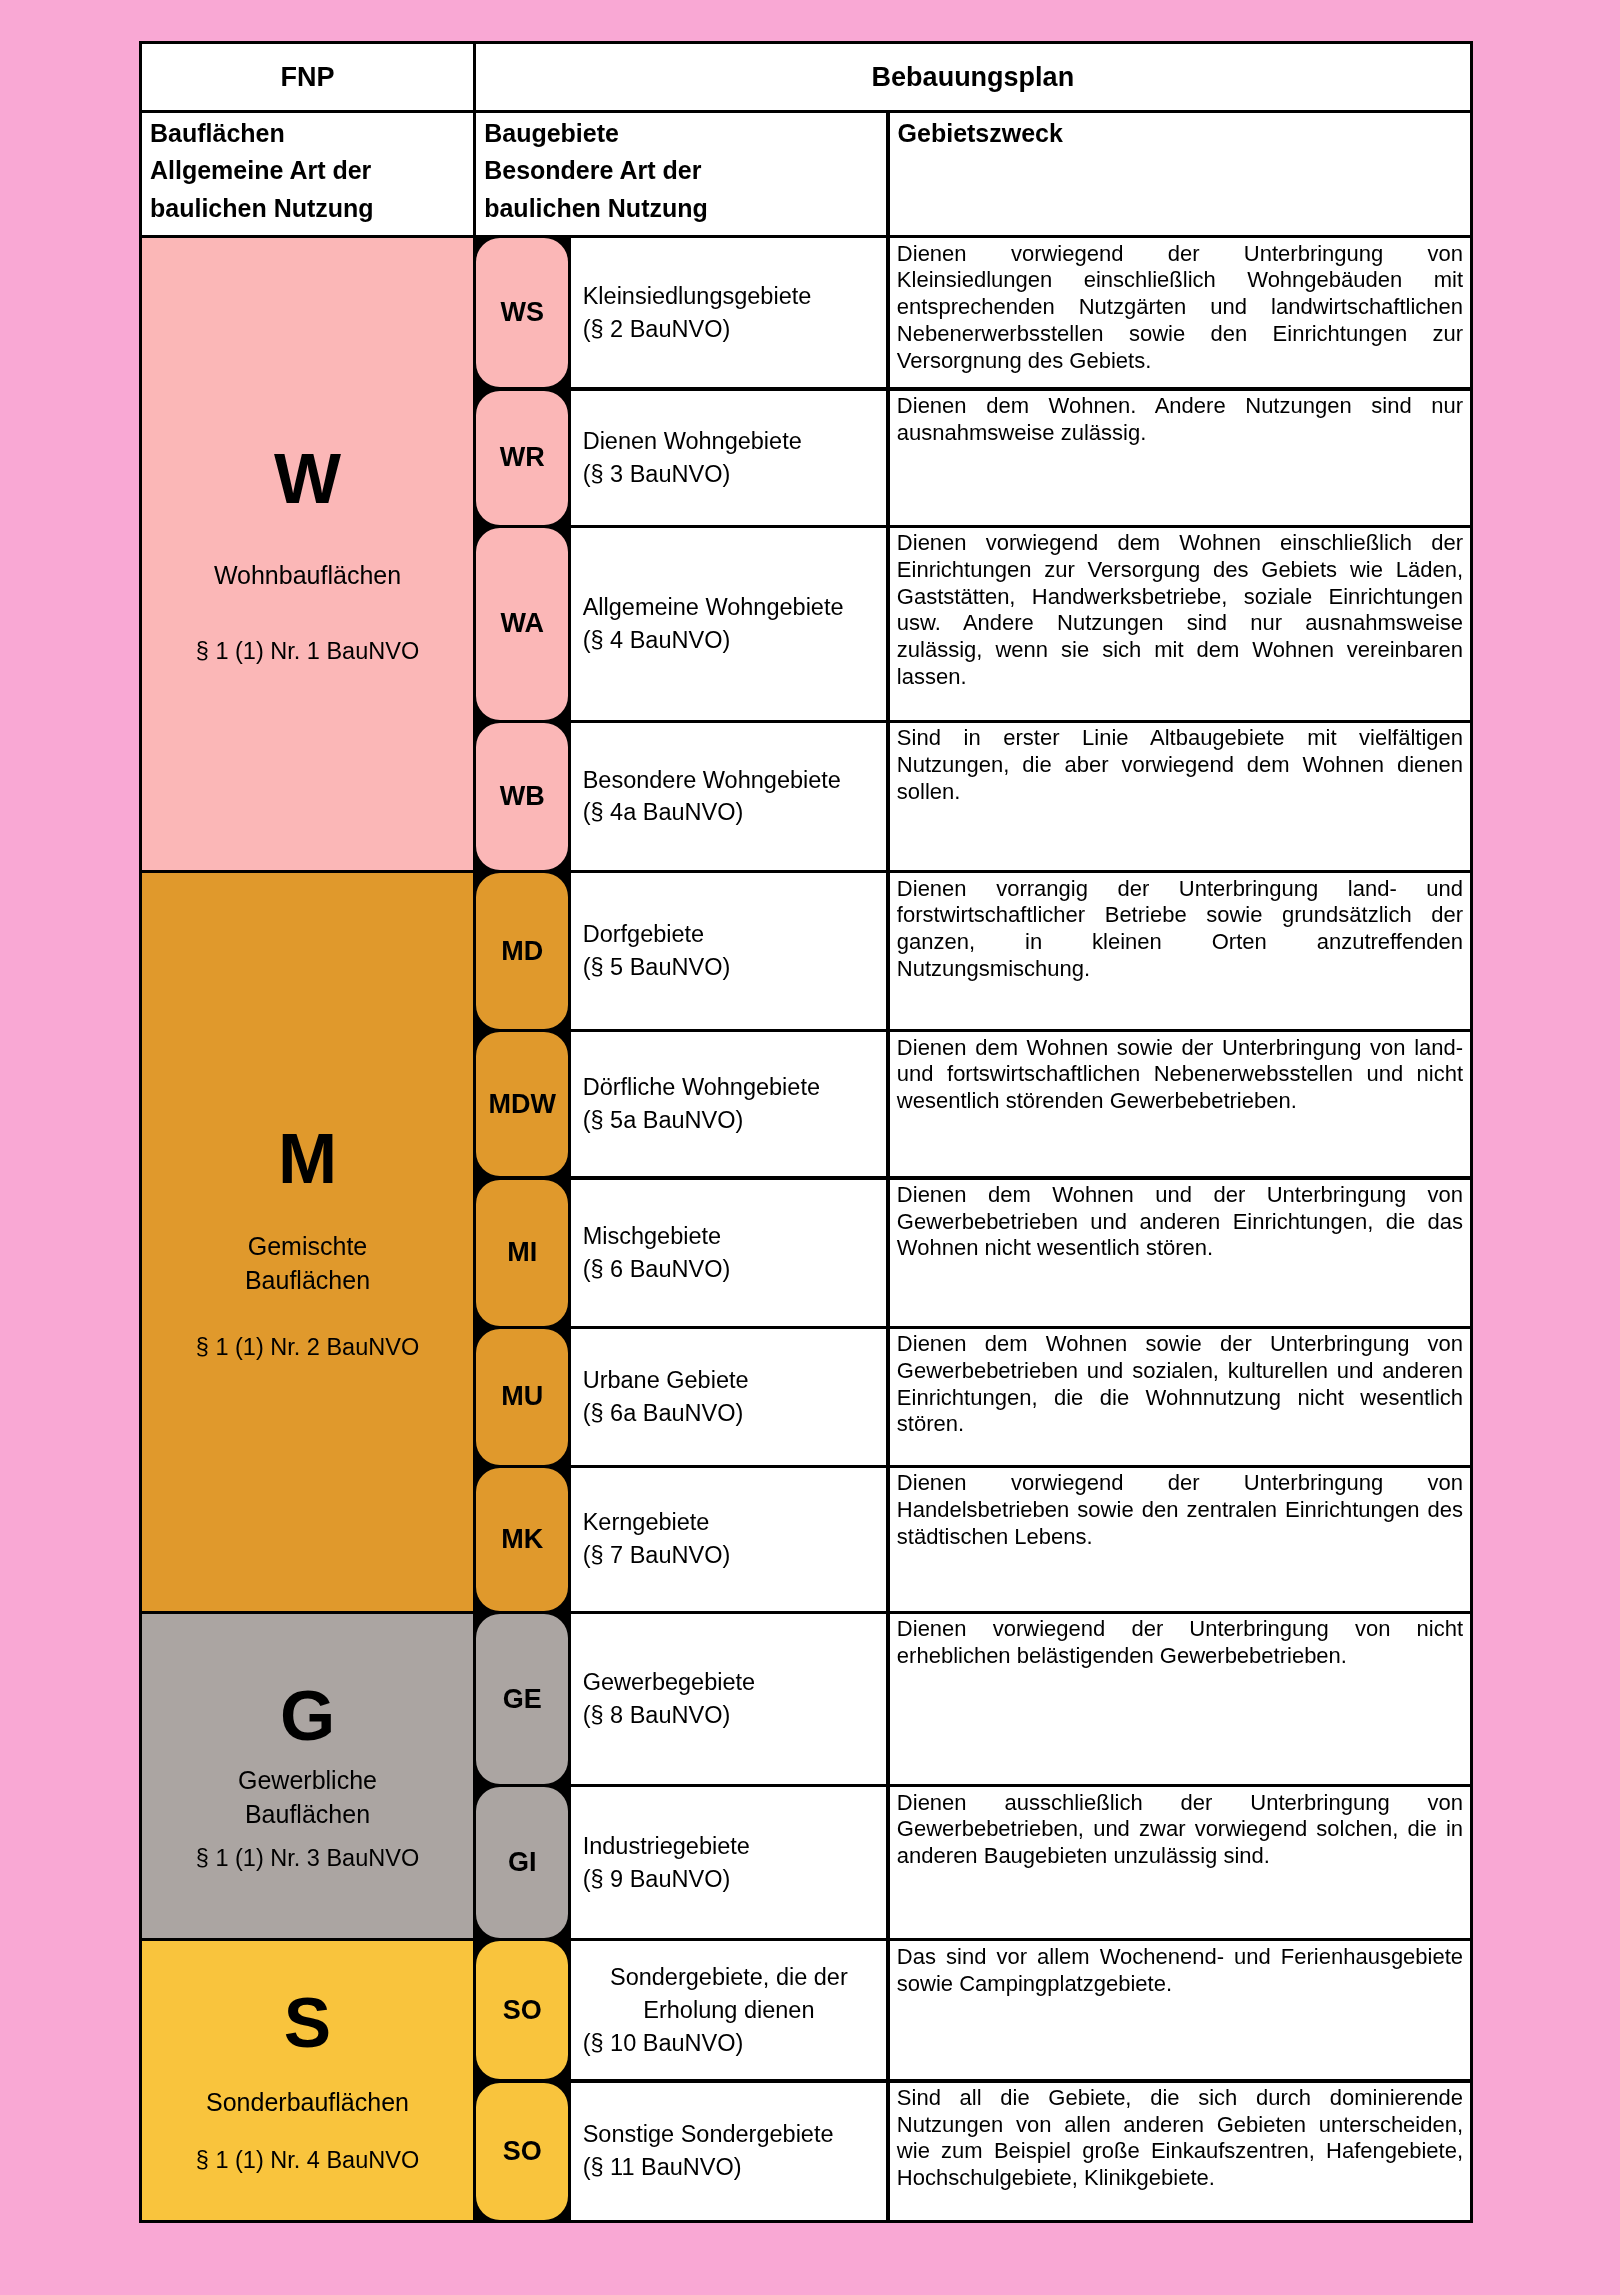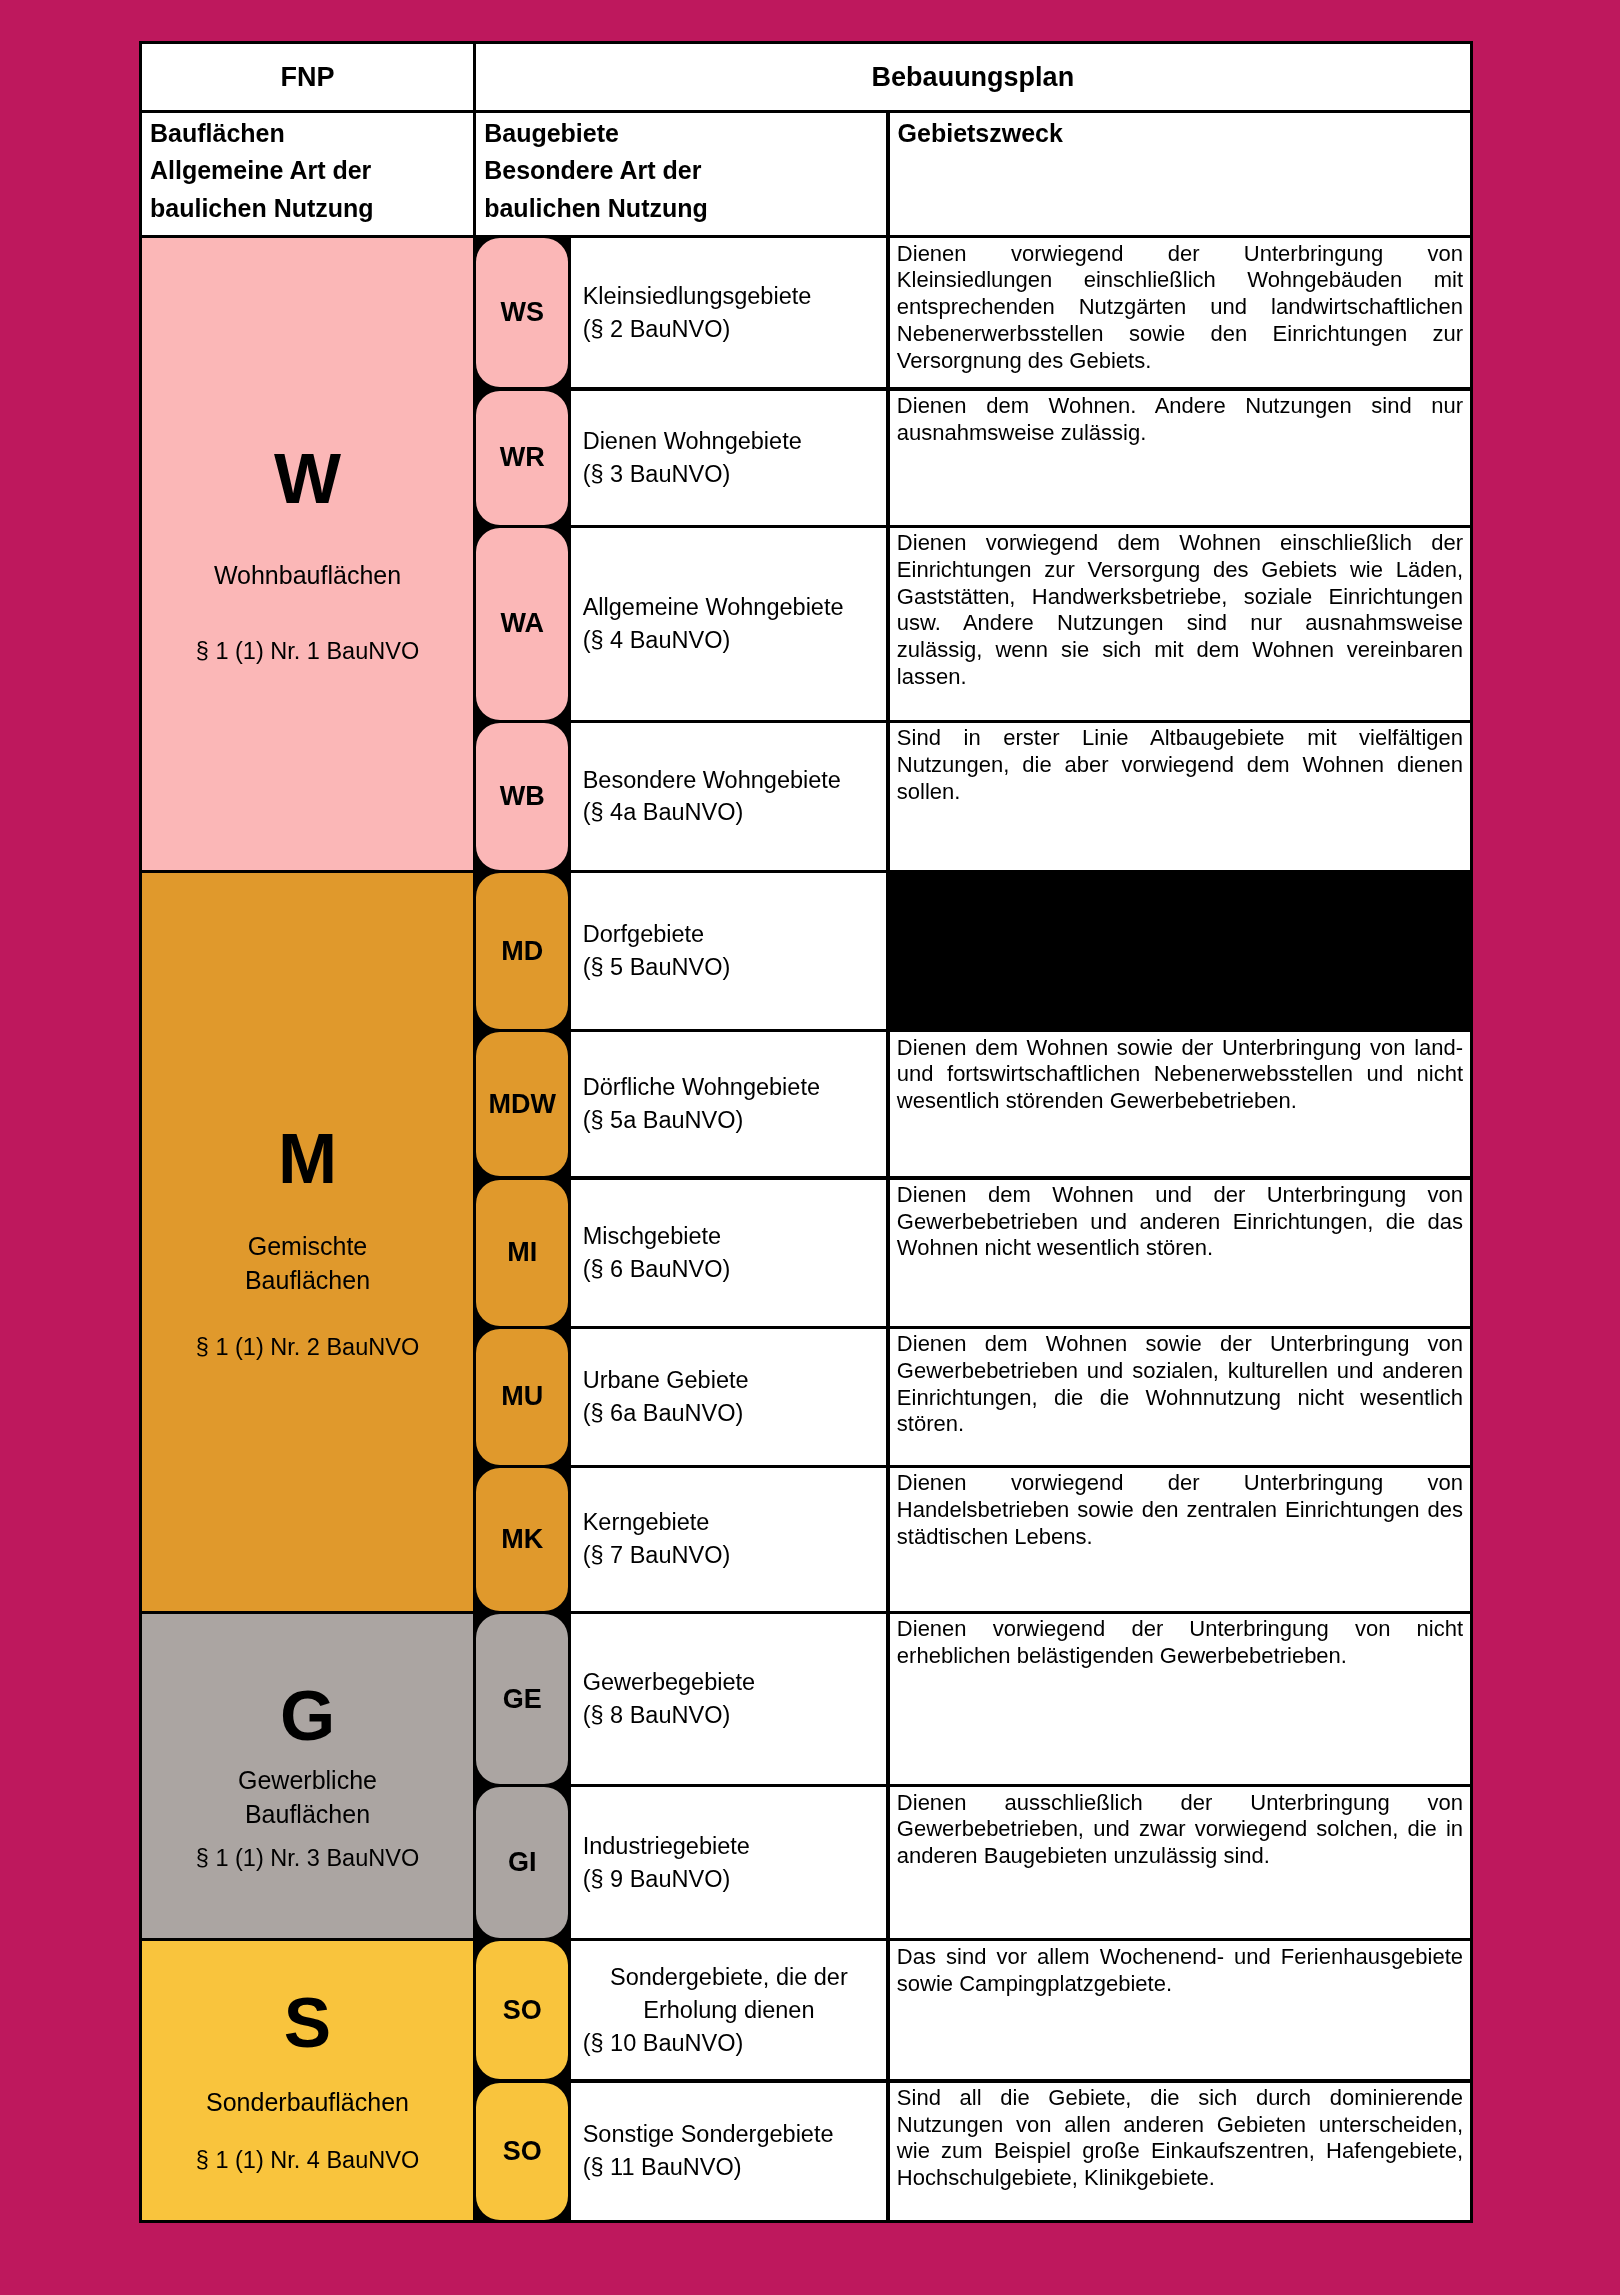--- a/index.html
+++ b/index.html
@@ -1,16 +1,16 @@
 <!DOCTYPE html>
 <html style="font-size:13px"><head>
 <meta charset="utf-8">
 <style>
   html,body{margin:0;padding:0;}
-  .page{position:relative;width:1621px;height:2295px;background:#be185d;
+  .page{position:relative;width:1621px;height:2295px;background:#f9a8d4;
         font-family:"Liberation Sans",sans-serif;color:#000;}
   .tbl{position:absolute;left:139px;top:41px;display:grid;
        grid-template-columns:331px 92px 315px 580px;
        grid-template-rows:66px 122px 149px 134px 192px 147px 156px 144px 146px 136px 143px 170px 151px 138px 137px;
        gap:3.2px;background:#000;border:3.2px solid #000;}
   .cell{background:#fff;overflow:hidden;}
   .h1{display:flex;align-items:center;justify-content:center;font-weight:bold;font-size:27px;}
   .h2{font-weight:bold;font-size:25px;line-height:1.5;padding:1.6px 8px;white-space:pre-line;}
   .big{display:flex;flex-direction:column;align-items:center;justify-content:center;text-align:center;}
   .letter{font-weight:bold;font-size:71px;line-height:1;}
@@ -77,20 +77,21 @@
       <div class="sname">Gemischte
 Bauflächen</div>
       <div class="slaw">§ 1 (1) Nr. 2 BauNVO</div>
     </div>
 
     <div class="cell code" style="grid-area: 7 / 2 / 8 / 3; background: rgb(224, 153, 44);">MD</div>
     <div class="cell name" style="grid-area:7/3/8/4">
       <div>Dorfgebiete</div>
       <div>(§ 5 BauNVO)</div>
     </div>
+    <div class="cell zweck" style="grid-area:7/4/8/5">Dienen vorrangig der Unterbringung land- und forstwirtschaftlicher Betriebe sowie grundsätzlich der ganzen, in kleinen Orten anzutreffenden Nutzungsmischung.</div>
 
     <div class="cell code" style="grid-area: 8 / 2 / 9 / 3; background: rgb(224, 153, 44);">MDW</div>
     <div class="cell name" style="grid-area:8/3/9/4">
       <div>Dörfliche Wohngebiete</div>
       <div>(§ 5a BauNVO)</div>
     </div>
     <div class="cell zweck" style="grid-area:8/4/9/5">Dienen dem Wohnen sowie der Unterbringung von land- und fortswirtschaftlichen Nebenerwebsstellen und nicht wesentlich störenden Gewerbebetrieben.</div>
 
     <div class="cell code" style="grid-area: 9 / 2 / 10 / 3; background: rgb(224, 153, 44);">MI</div>
     <div class="cell name" style="grid-area:9/3/10/4">

